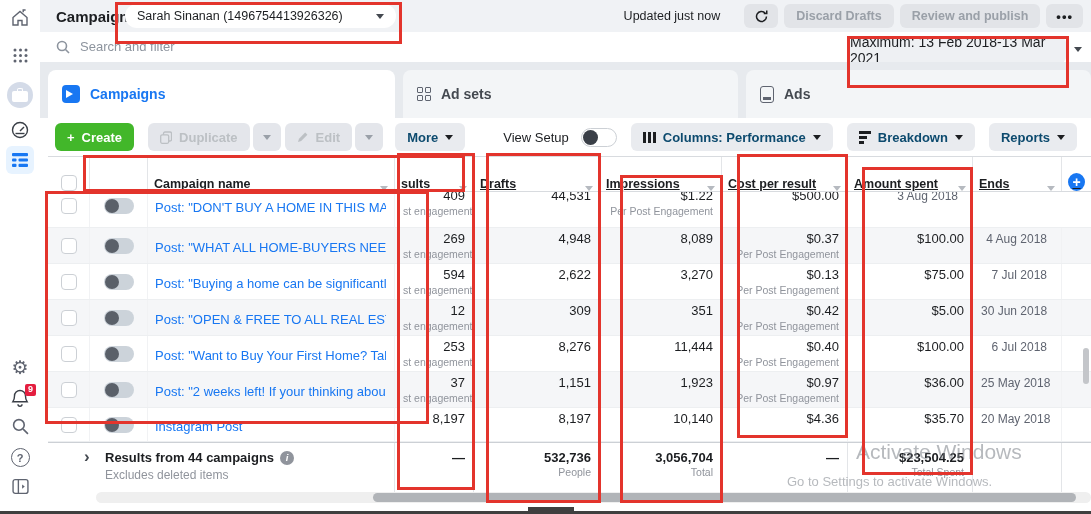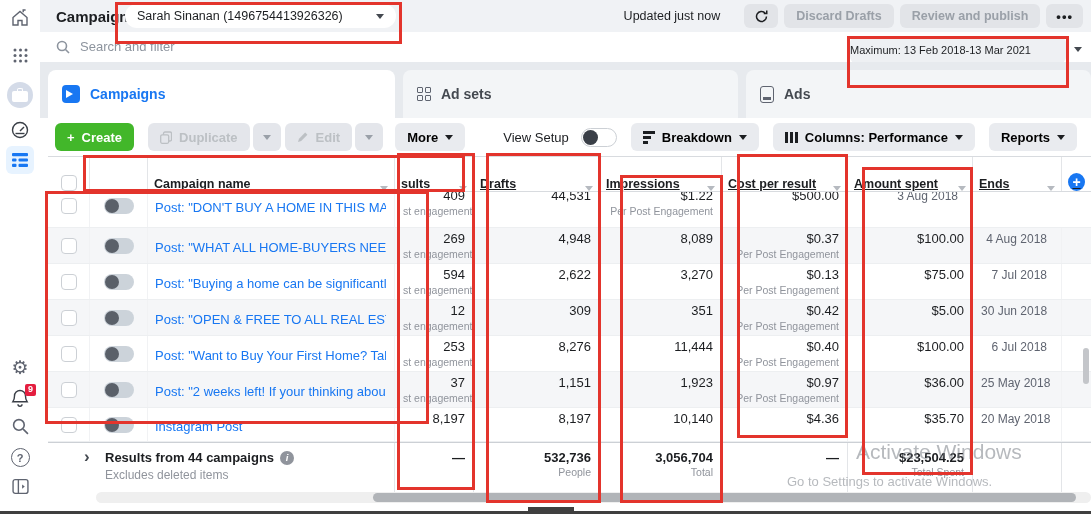--- a/index.html
+++ b/index.html
@@ -27,40 +27,40 @@
   .topbar-right{position:absolute;right:8px;top:0;height:32px;display:flex;align-items:center;gap:6px;}
   .updated{font-size:12.5px;color:#1c1e21;margin-right:18px;}
   .pill-btn{height:24px;background:#e2e4e8;border-radius:6px;display:flex;align-items:center;justify-content:center;padding:0 12px;font-size:12.5px;font-weight:bold;color:#9aa0a8;white-space:nowrap;}
   .pill-icon{width:34px;padding:0;}
   .dots-btn{color:#1c1e21;font-size:13px;letter-spacing:1px;font-weight:bold;padding:0 10px;}
 
   
   .filterbar{position:absolute;left:40px;top:32px;width:1051px;height:30px;background:#fff;}
   .search-zone{position:absolute;left:16px;top:7px;display:flex;align-items:center;gap:10px;}
   .search-ph{font-size:13px;color:#8d949e;}
-  .date-pill{position:absolute;left:810px;top:5px;width:216px;height:26px;background:#eef0f3;border-radius:6px;display:flex;align-items:center;justify-content:flex-start;font-size:11px;color:#1c1e21;}
+  .date-pill{position:absolute;left:810px;top:5px;width:216px;height:26px;background:#eef0f3;border-radius:6px;display:flex;align-items:center;justify-content:flex-end;font-size:14px;color:#1c1e21;}
   .date-caret{position:absolute;left:1034px;top:15px;}
 
   
   .tabsband{position:absolute;left:40px;top:62px;width:1051px;height:56px;background:#e7eaee;}
   .tab{position:absolute;top:8px;height:48px;border-radius:8px 8px 0 0;display:flex;align-items:center;padding-left:14px;gap:10px;font-size:14px;font-weight:bold;color:#444950;background:#f3f5f7;}
   .tab.active{background:#fff;color:#1877f2;}
   .tab-camp-ic{width:18px;height:18px;background:#1877f2;border-radius:4px;position:relative;}
   .tab-camp-ic::after{content:"";position:absolute;left:4px;top:5px;border-top:4.5px solid transparent;border-bottom:4.5px solid transparent;border-left:7px solid #fff;}
   .sq4{display:grid;grid-template-columns:6px 6px;grid-template-rows:6px 6px;gap:2px;}
   .sq4 span{border:1.5px solid #5f6470;border-radius:1px;}
   .ads-ic{width:14px;height:17px;border:1.5px solid #5f6470;border-radius:3px;position:relative;}
   .ads-ic::after{content:"";position:absolute;left:2px;bottom:2px;right:2px;height:3px;background:#5f6470;}
 
   
   .toolbar{position:absolute;left:40px;top:118px;width:1051px;height:38px;background:#fff;display:flex;align-items:center;}
   .btn{height:28px;border-radius:6px;display:flex;align-items:center;justify-content:center;font-size:13px;font-weight:bold;gap:7px;padding:0 12px;}
   .btn-create{background:#42b72a;color:#fff;margin-left:15px;}
   .btn-grey{background:#e4e6eb;color:#bcc0c4;}
-  .btn-white{background:#e9ebef;color:#000000;}
+  .btn-white{background:#e9ebef;color:#0c4a6e;}
   .caret-btn{width:28px;padding:0;}
   .tri-sm{width:0;height:0;border-left:4px solid transparent;border-right:4px solid transparent;border-top:5px solid #9aa0a8;}
   .tri-dk{border-top-color:#1c1e21;}
   .toolbar-right{position:absolute;right:14px;display:flex;align-items:center;gap:14px;}
   .viewsetup{display:flex;align-items:center;gap:12px;font-size:13px;color:#1c1e21;}
   .switch{width:36px;height:19px;border:1px solid #ccd0d5;background:#fff;border-radius:10px;position:relative;}
   .switch .sknob{position:absolute;left:1px;top:1px;width:15px;height:15px;border-radius:50%;background:#3a3f47;}
   .cols-ic{display:flex;gap:2px;}
   .cols-ic span{width:3px;height:11px;background:#1c1e21;}
   .bdown-ic{display:flex;flex-direction:column;gap:2px;}
@@ -278,35 +278,35 @@
       <span class="tri-sm tri-dk"></span>
     </div>
     <div class="toolbar-right">
       <div class="viewsetup">
         <span>View Setup</span>
         <span class="switch">
             <span class="sknob"></span>
           </span>
       </div>
       <div class="btn btn-white">
+        <span class="cols-ic">
+            <span></span>
+            <span></span>
+            <span></span>
+          </span>
+        <span>Columns: Performance</span>
+        <span class="tri-sm tri-dk"></span>
+      </div>
+      <div class="btn btn-white">
         <span class="bdown-ic">
             <span class="b1"></span>
             <span class="b2"></span>
             <span class="b3"></span>
           </span>
         <span>Breakdown</span>
-        <span class="tri-sm tri-dk"></span>
-      </div>
-      <div class="btn btn-white">
-        <span class="cols-ic">
-            <span></span>
-            <span></span>
-            <span></span>
-          </span>
-        <span>Columns: Performance</span>
         <span class="tri-sm tri-dk"></span>
       </div>
       <div class="btn btn-white">
         <span>Reports</span>
         <span class="tri-sm tri-dk"></span>
       </div>
     </div>
   </div>
 
   <div class="table">

